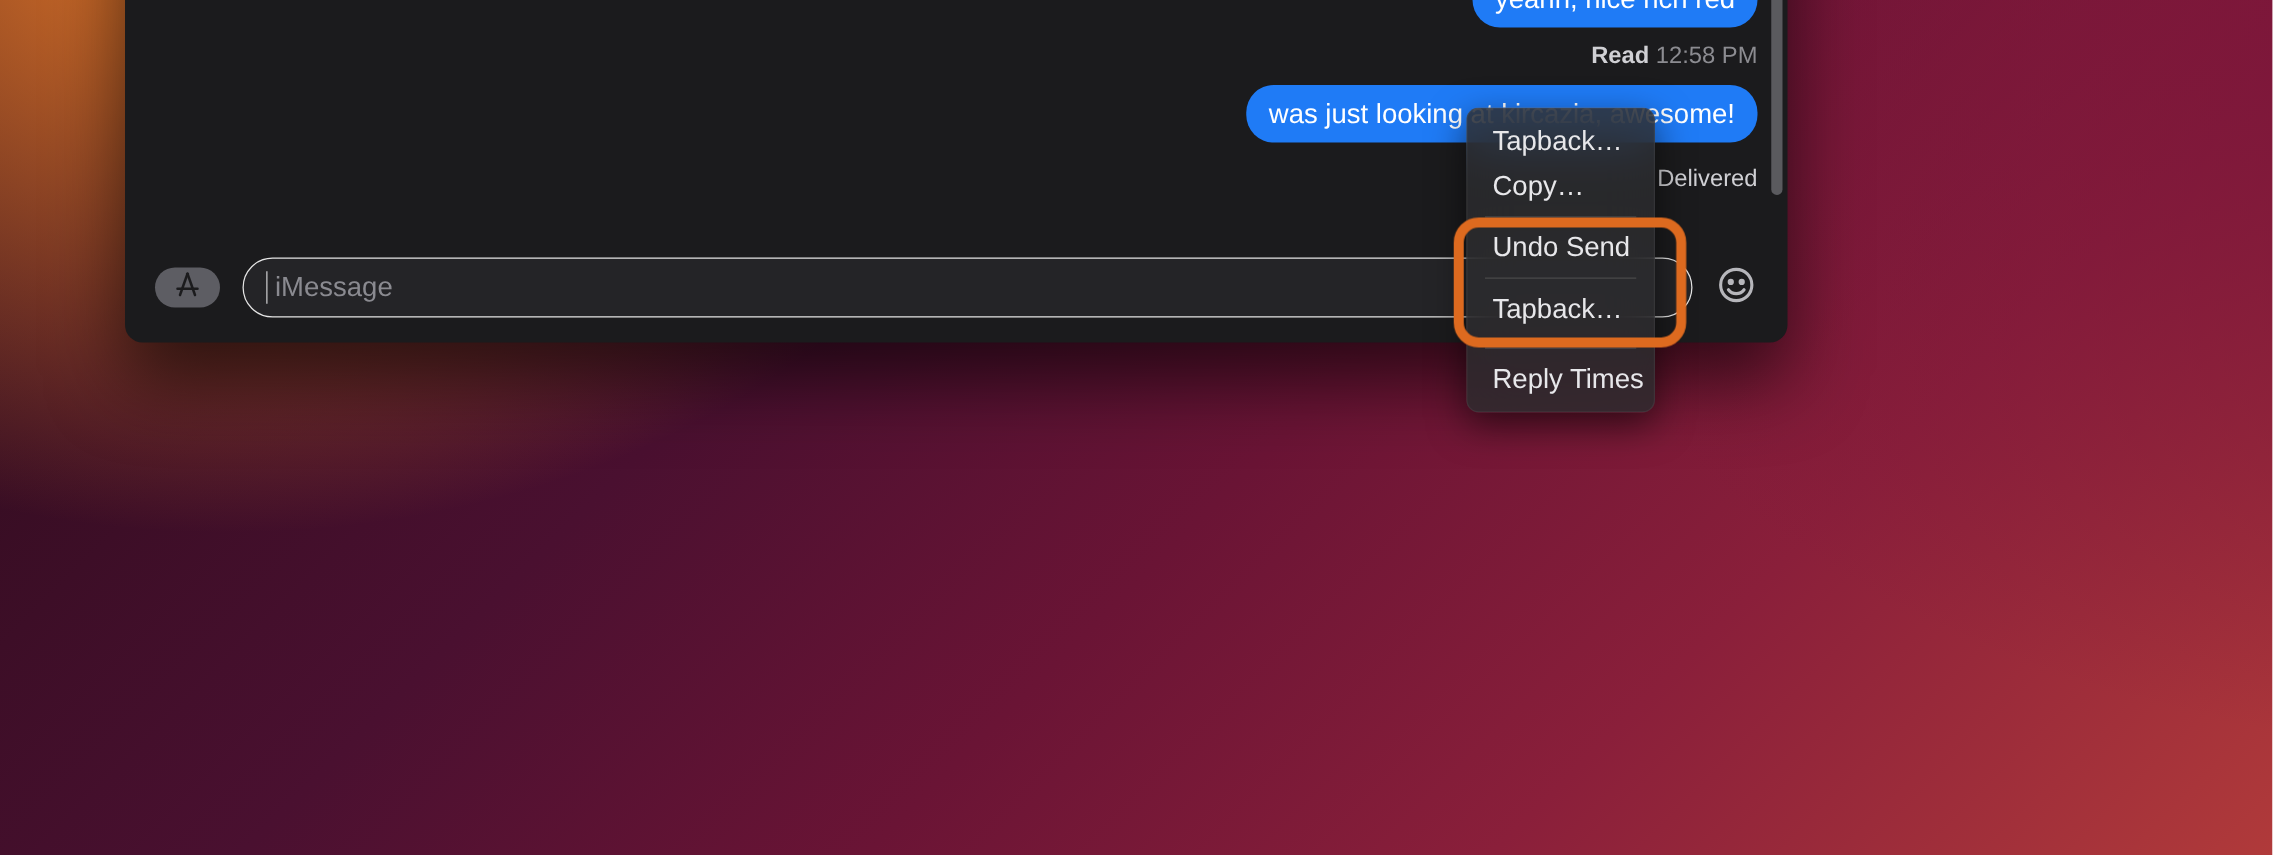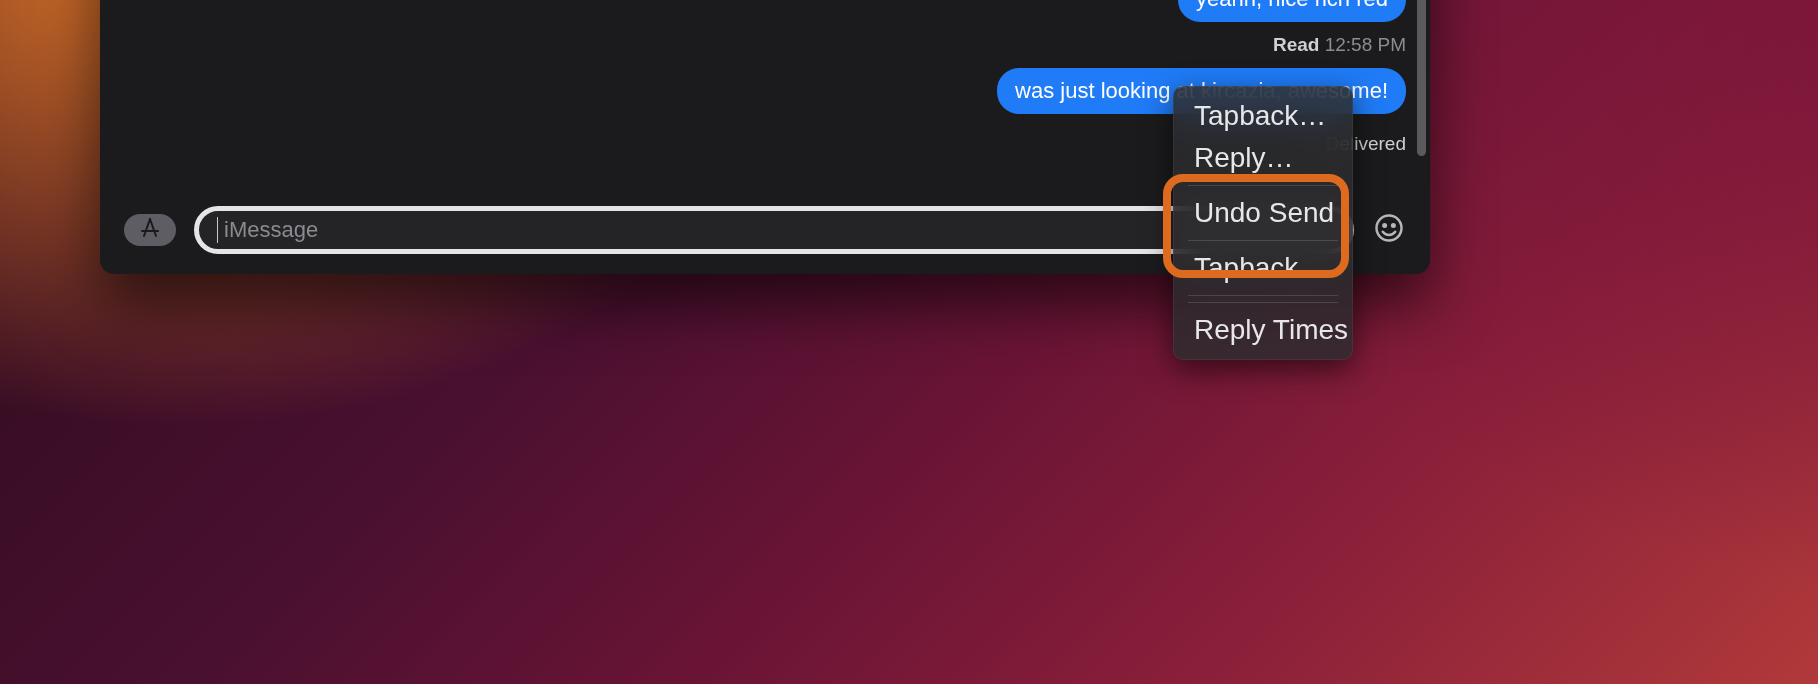--- a/index.html
+++ b/index.html
@@ -68,21 +68,21 @@
     .app-store-pill {
       width: 52px; height: 32px;
       border-radius: 16px;
       background: #5d5d63;
       display: flex; align-items: center; justify-content: center;
       color: #1b1b1d;
     }
     .app-store-pill svg { width: 24px; height: 24px; }
     .compose {
       flex: 1; height: 48px;
-      border: 5px solid #e5e5e5;
+      border: 1px solid #e5e5e5;
       border-radius: 24px;
       background: #242427;
       color: #8a8a90;
       display: flex; align-items: center;
       padding: 0 18px;
       font-size: 22px;
     }
     .compose .cursor { width: 1px; height: 26px; background: #c9c9cc; margin-right: 6px; }
     .emoji-btn {
       width: 34px; height: 34px;
@@ -93,30 +93,30 @@
     .emoji-btn svg { width: 30px; height: 30px; }
     .scrollbar-thumb {
       position: absolute; right: 4px; top: 96px; width: 9px; height: 180px;
       background: #5a5a5e; border-radius: 5px;
     }
 
     
     .context-menu {
       position: absolute;
       left: 1173px; top: 86px;
-      width: 180px;
+      width: 151px;
       background: rgba(44,44,46,0.82);
       backdrop-filter: blur(20px);
       border: 1px solid rgba(255,255,255,0.06);
       border-radius: 10px;
       box-shadow: 0 10px 30px rgba(0,0,0,0.55);
       padding: 8px 0;
       z-index: 10;
       color: #e7e7ea;
-      font-size: 28px;
+      font-size: 22px;
     }
     .menu-item {
       padding: 5px 20px;
       white-space: nowrap;
     }
     .menu-sep {
       height: 1px; margin: 6px 14px;
       background: rgba(255,255,255,0.14);
     }
     
@@ -176,21 +176,21 @@
           <circle cx="15.5" cy="10" r="1" fill="currentColor"></circle>
           <path d="M7 15c1.5 2 3 2.5 5 2.5s3.5-.5 5-2.5"></path>
         </svg>
       </span>
     </div>
   </div>
 </div>
 
 <div class="context-menu">
   <div class="menu-item">Tapback…</div>
-  <div class="menu-item">Reply…</div>
+  <div class="menu-item">Copy…</div>
   <div class="menu-sep"></div>
   <div class="menu-item">Undo Send</div>
   <div class="menu-sep"></div>
   <div class="menu-item">Tapback…</div>
   <div class="menu-sep"></div>
   <div class="menu-sep"></div>
   <div class="menu-item">Reply Times</div>
 </div>
 
 <div class="highlight-box"></div>

